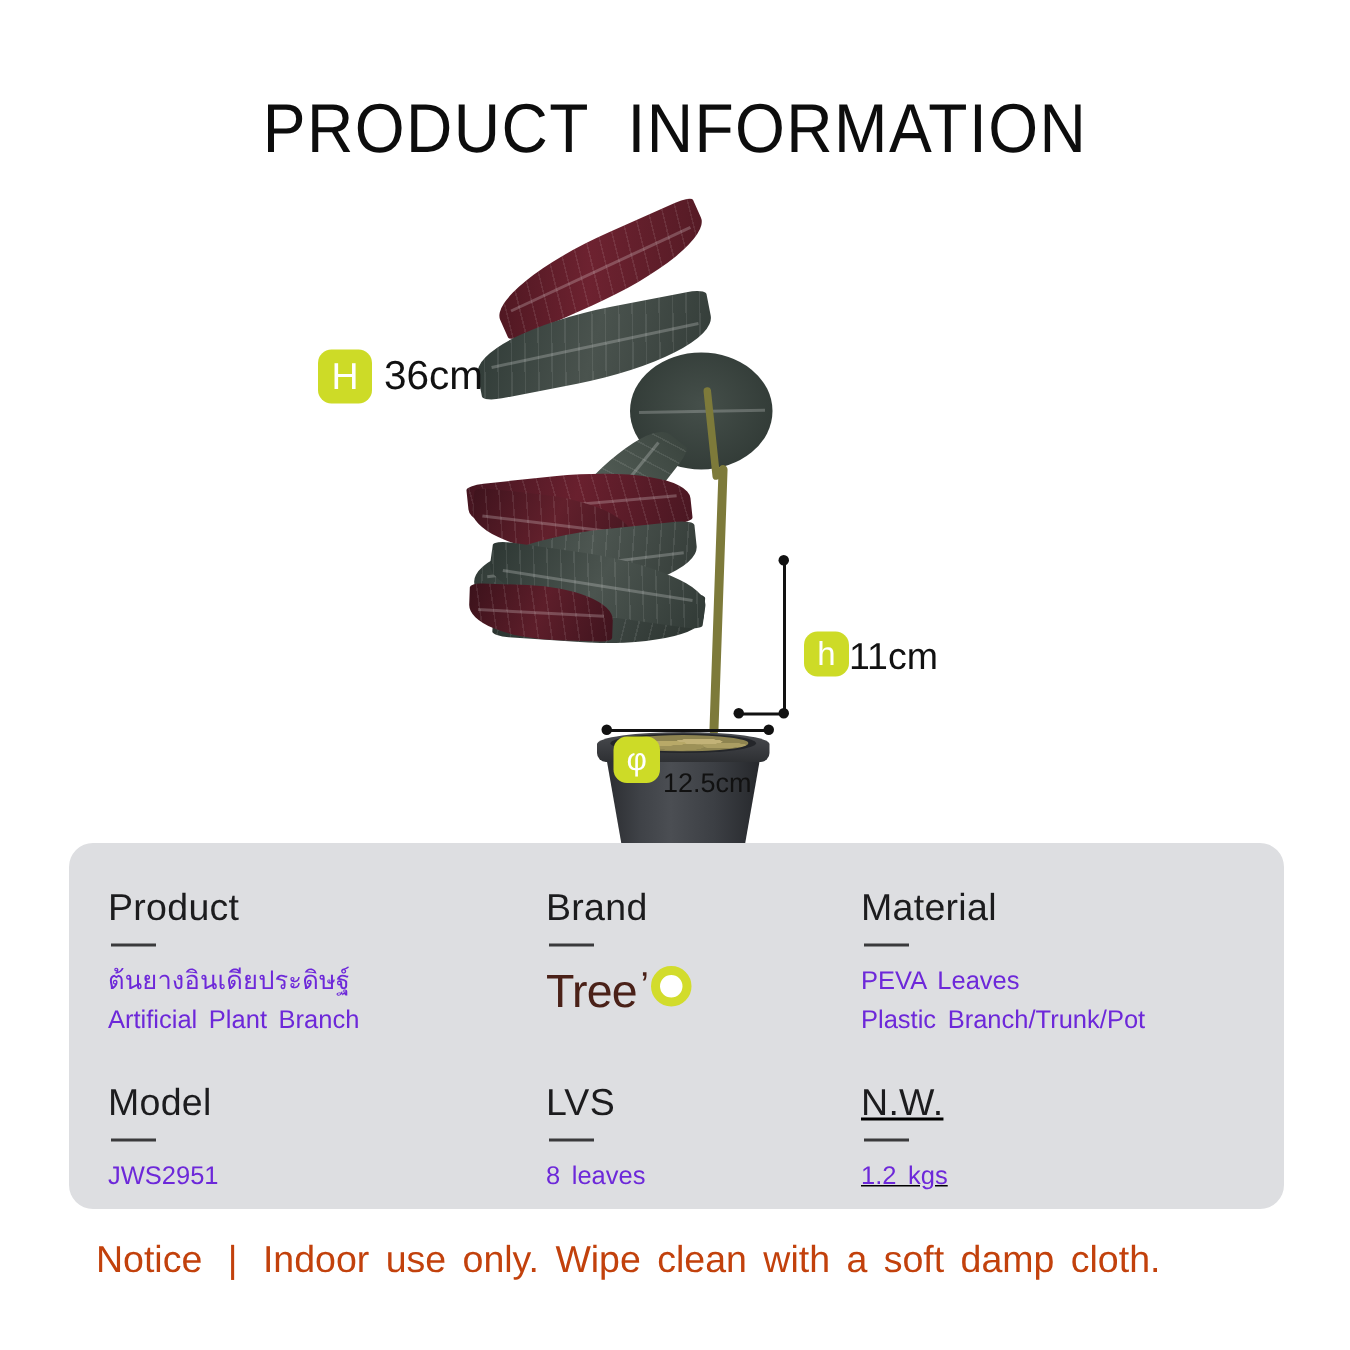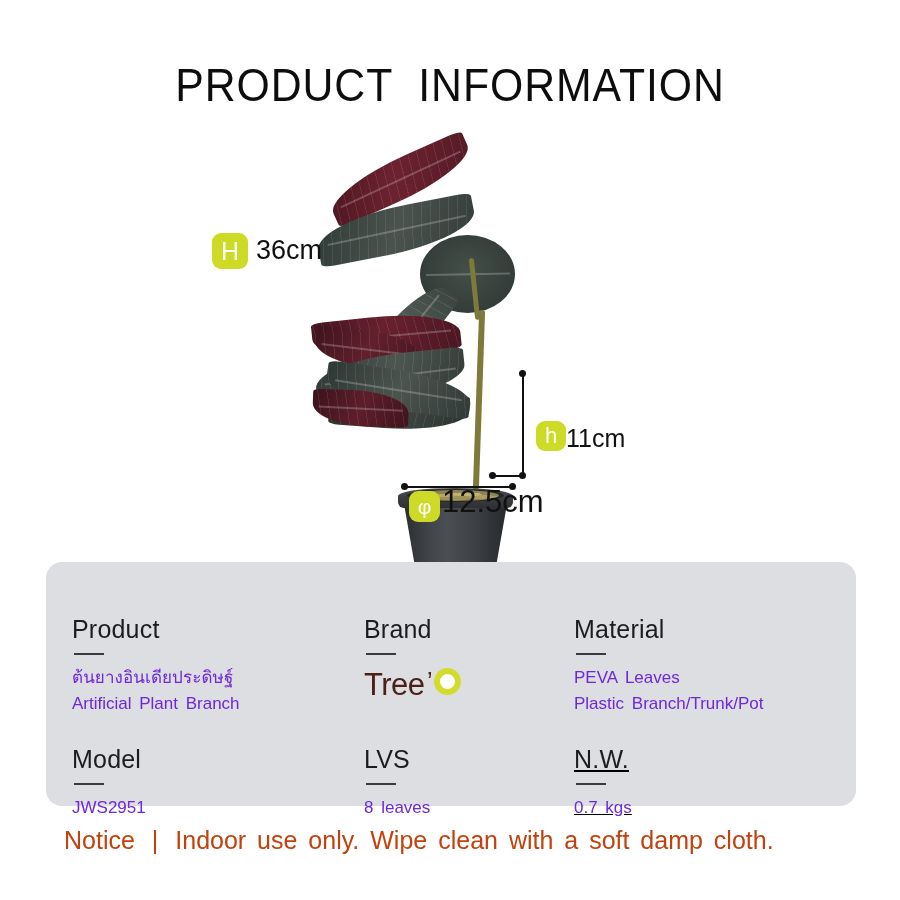--- a/index.html
+++ b/index.html
@@ -93,21 +93,21 @@
     font-weight: 400;
     line-height: 1;
   }
   .badge-h { left: 212px; top: 233px; width: 36px; height: 36px; border-radius: 9px; font-size: 25px; }
   .badge-hl { left: 536px; top: 421px; width: 30px; height: 30px; border-radius: 9px; font-size: 22px; }
   .badge-phi { left: 409px; top: 491px; width: 31px; height: 31px; border-radius: 9px; font-size: 21px; }
 
   .dim-text { position: absolute; color: #111; font-size: 27px; letter-spacing: 0px; }
   .dim-h    { left: 256px; top: 235px; }
   .dim-hl   { left: 566px; top: 424px; font-size: 25px; }
-  .dim-phi  { left: 442px; top: 484px; font-size: 31px; }
+  .dim-phi  { left: 442px; top: 512px; font-size: 18px; }
 
   .dline { position: absolute; background: #111; }
   .dline.v { width: 1.5px; }
   .dline.h { height: 1.5px; }
   .dot { position: absolute; width: 7px; height: 7px; border-radius: 50%; background: #111; }
   .tick { position: absolute; background: #111; }
 
   
   .panel {
     position: absolute; left: 46px; top: 562px; width: 810px; height: 244px;
@@ -117,21 +117,20 @@
   .c-product  { left: 26px;  top: 30px; }
   .c-brand    { left: 318px; top: 30px; }
   .c-material { left: 528px; top: 30px; }
   .c-model    { left: 26px;  top: 160px; }
   .c-lvs      { left: 318px; top: 160px; }
   .c-nw       { left: 528px; top: 160px; text-decoration: underline; }
 
   .field-label {
     font-size: 25px; color: #1c1c1e; font-weight: 400; line-height: 1.1;
     letter-spacing: .2px;
-    margin-top: 24px;
   }
   .field-rule {
     width: 30px; height: 2.5px; background: #3a3a3c; margin: 9px 0 10px 2px;
   }
   .field-value {
     font-size: 17px; color: #6d28d9; line-height: 1.55; word-spacing: 3px;
   }
   .field-value.thai { font-size: 17px; letter-spacing: .1px; }
 
   
@@ -274,21 +273,21 @@
 
     <div class="cell c-lvs">
       <div class="field-label">LVS</div>
       <div class="field-rule"></div>
       <div class="field-value">8  leaves</div>
     </div>
 
     <div class="cell c-nw">
       <div class="field-label">N.W.</div>
       <div class="field-rule"></div>
-      <div class="field-value">0.7  kgs</div>
+      <div class="field-value">1.2  kgs</div>
     </div>
   </div>
 
   <div class="notice">
     <span>Notice</span>
     <span class="sep">|</span>
     <span>Indoor  use  only.   Wipe  clean  with  a  soft  damp  cloth.</span>
   </div>
 
 </div>

